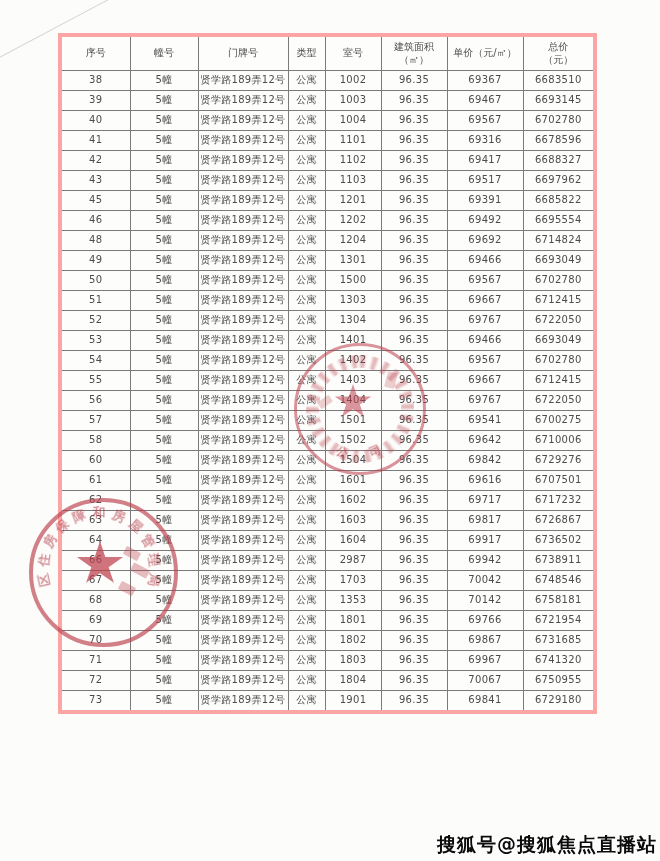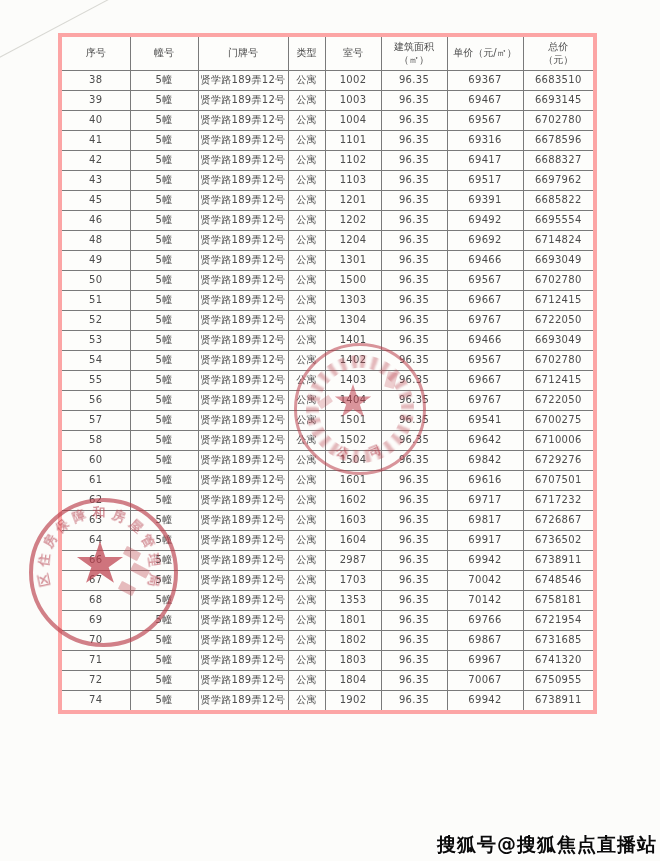--- a/index.html
+++ b/index.html
@@ -403,28 +403,28 @@
           <td>72</td>
           <td>5幢</td>
           <td>贤学路189弄12号</td>
           <td>公寓</td>
           <td>1804</td>
           <td>96.35</td>
           <td>70067</td>
           <td>6750955</td>
         </tr>
         <tr>
-          <td>74</td>
-          <td>5幢</td>
-          <td>贤学路189弄12号</td>
-          <td>公寓</td>
-          <td>1902</td>
-          <td>96.35</td>
-          <td>69942</td>
-          <td>6738911</td>
+          <td>73</td>
+          <td>5幢</td>
+          <td>贤学路189弄12号</td>
+          <td>公寓</td>
+          <td>1901</td>
+          <td>96.35</td>
+          <td>69841</td>
+          <td>6729180</td>
         </tr>
       </tbody>
   </table>
 
   <div class="seal-layer">
 
     <div class="seal-ring center"></div>
     <div class="seal-star center"></div>
     <div class="seal-blk" style="left:318px;top:398px;width:14px;height:8px;transform:rotate(-35deg);background:rgba(186,62,74,.25)"></div>
     <div class="seal-blk" style="left:386px;top:372px;width:10px;height:16px;transform:rotate(15deg);background:rgba(186,62,74,.25)"></div>

